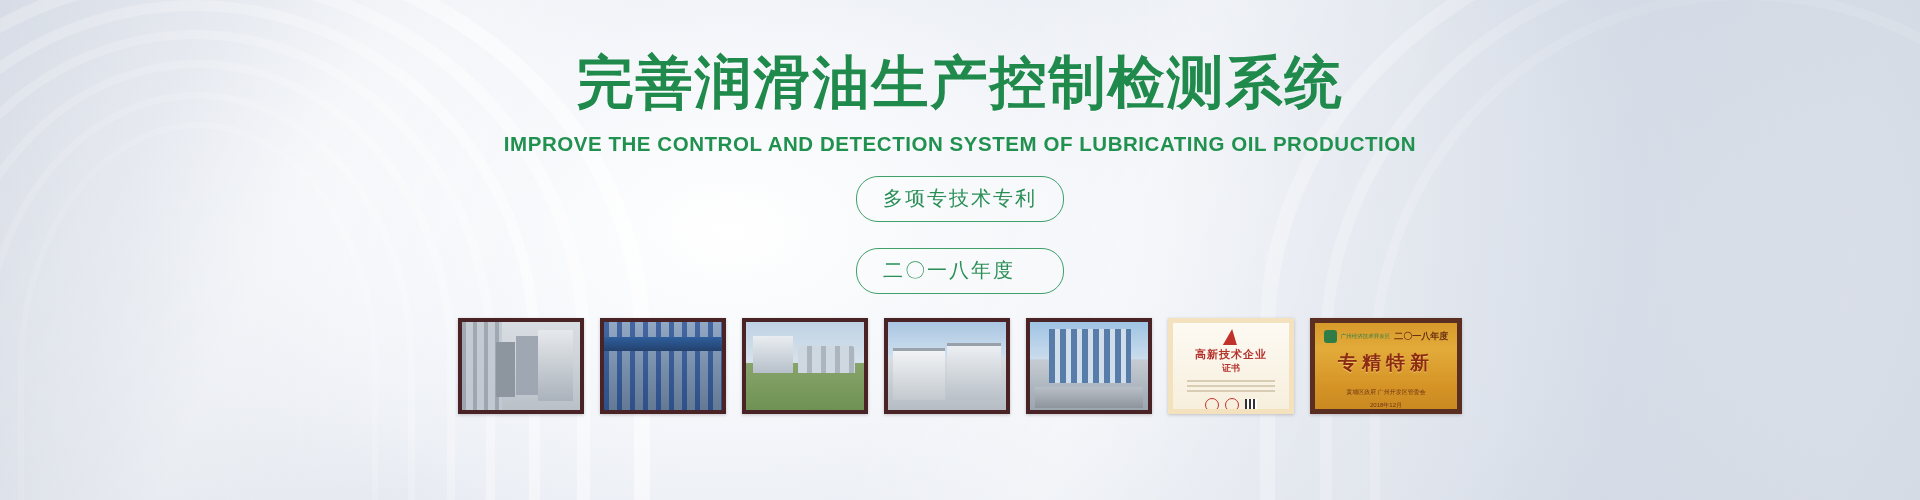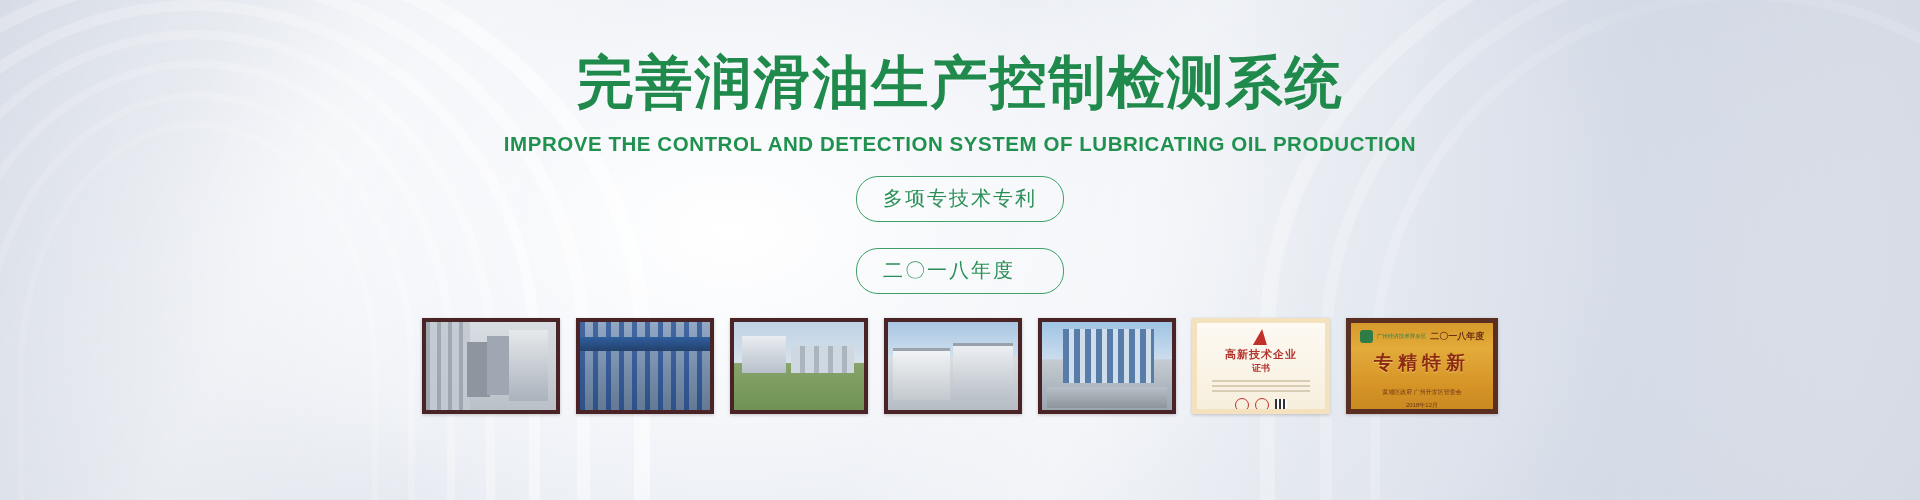--- a/index.html
+++ b/index.html
@@ -96,21 +96,21 @@
   }
 
   
   .strip {
     margin-top: 24px;
     display: flex;
     gap: 16px;
     align-items: flex-start;
   }
   .thumb {
-    width: 138px; height: 96px;
+    width: 126px; height: 96px;
     border: 4px solid #4a2327;
     background: #ccd3dd;
     overflow: hidden;
     position: relative;
     box-shadow: 0 1px 3px rgba(60,50,55,.25);
   }
   .thumb.wide { width: 152px; }
   .thumb-inner { position: absolute; inset: 0; }
 
   

